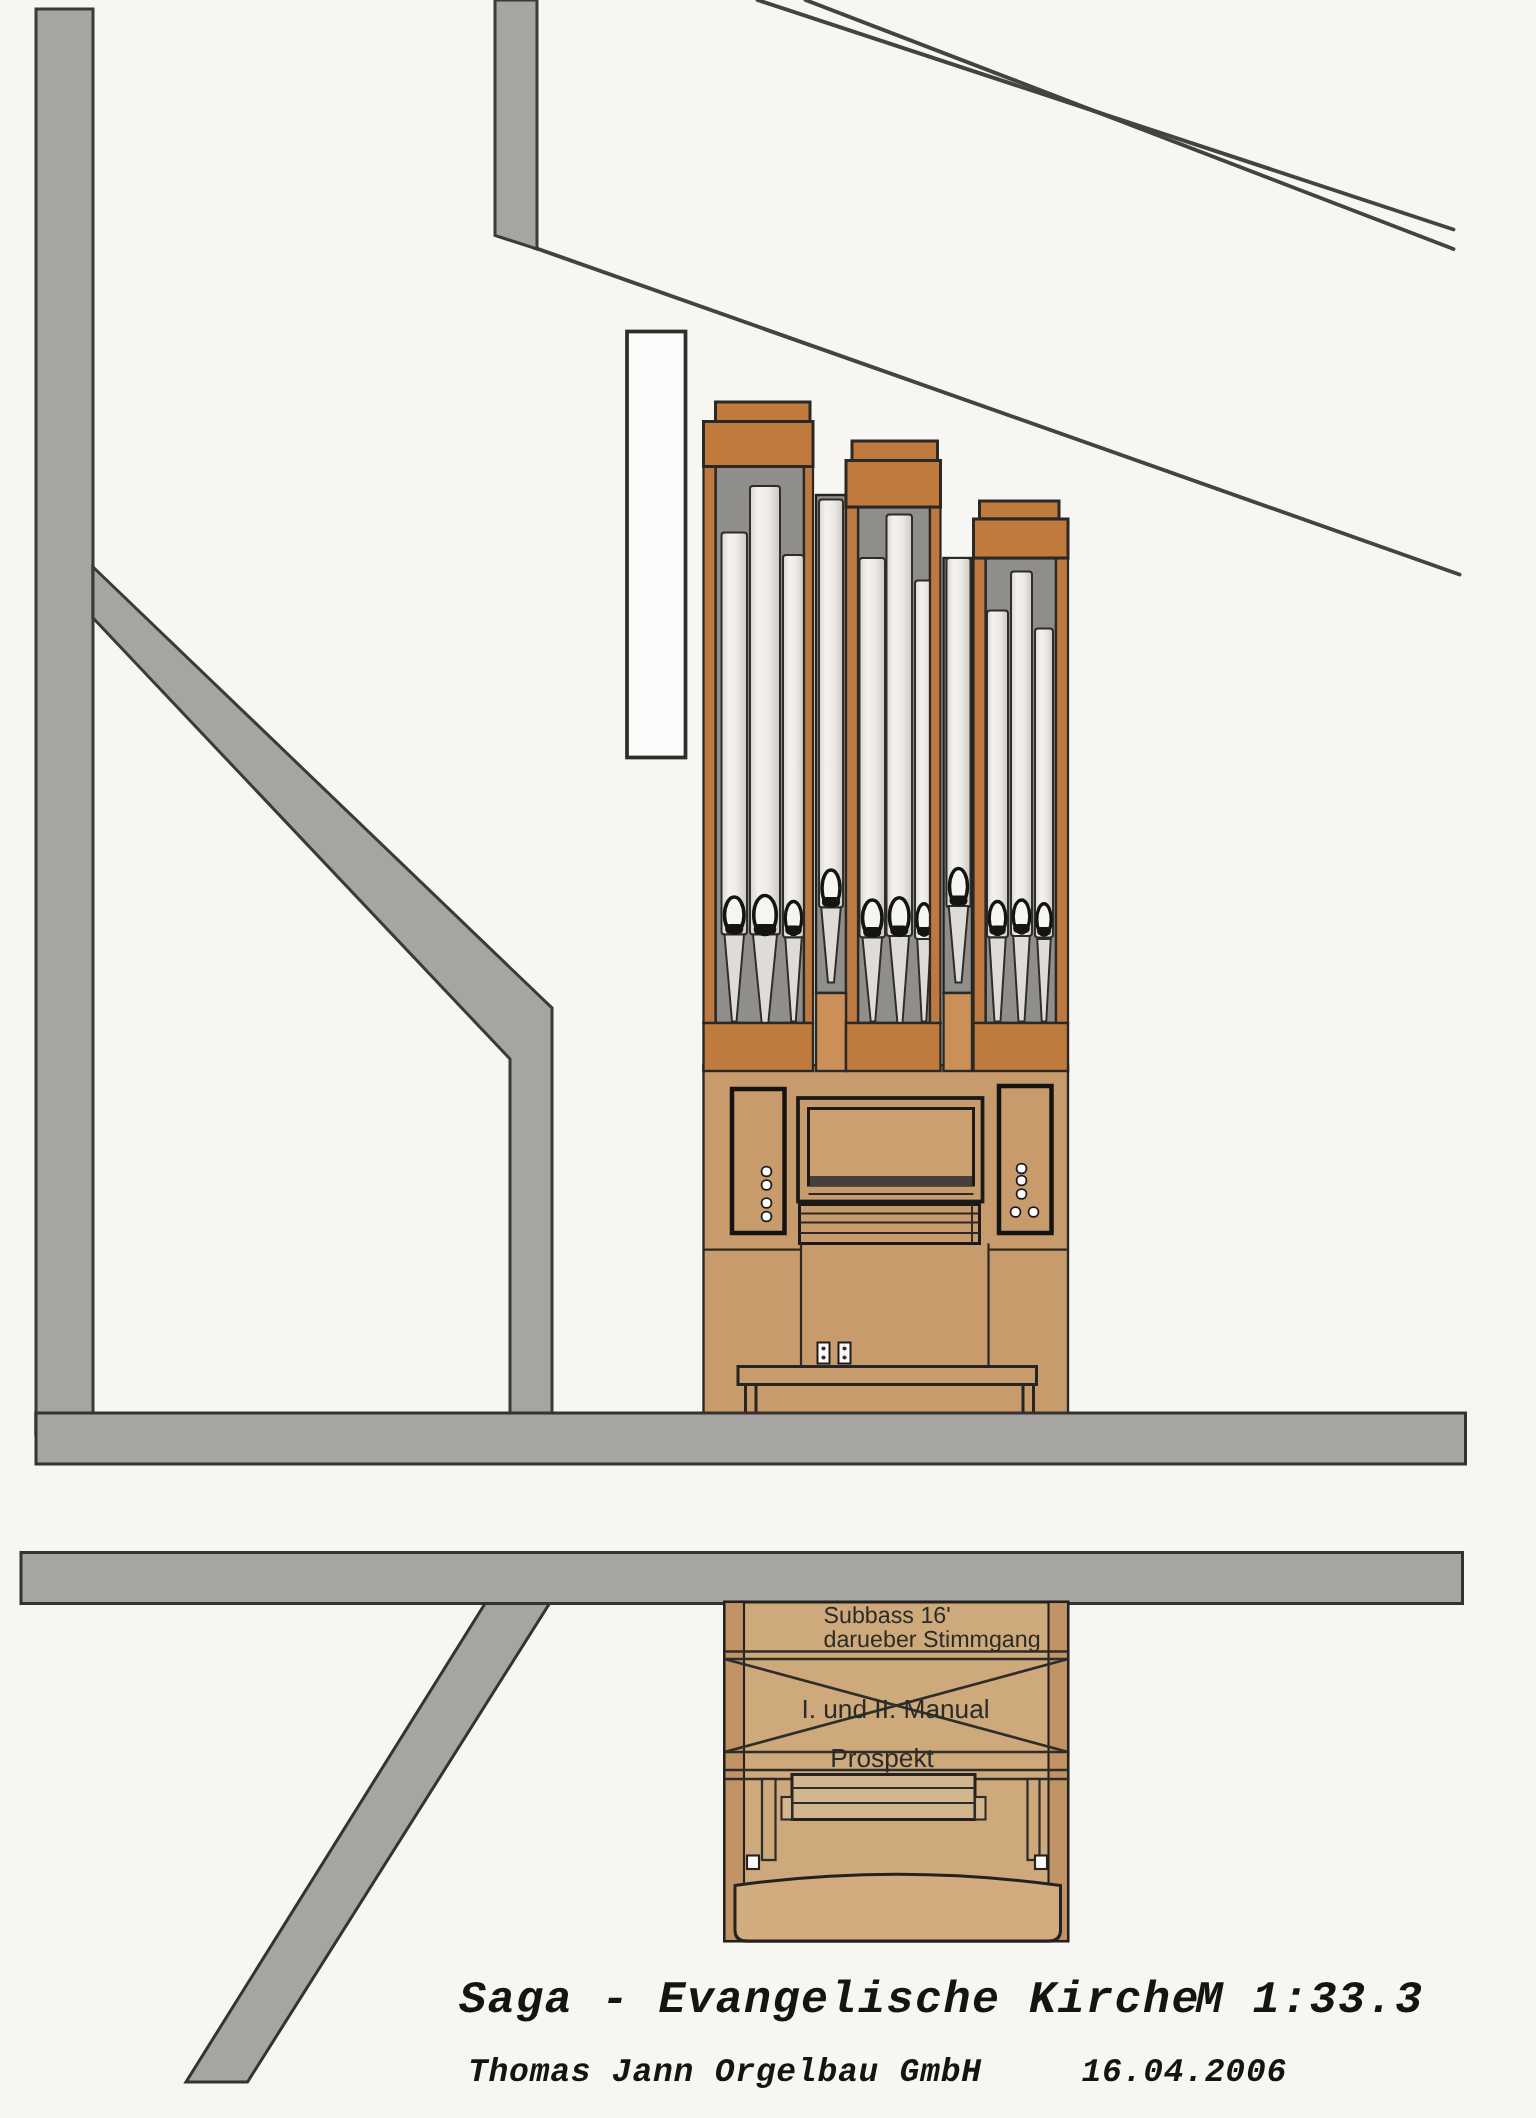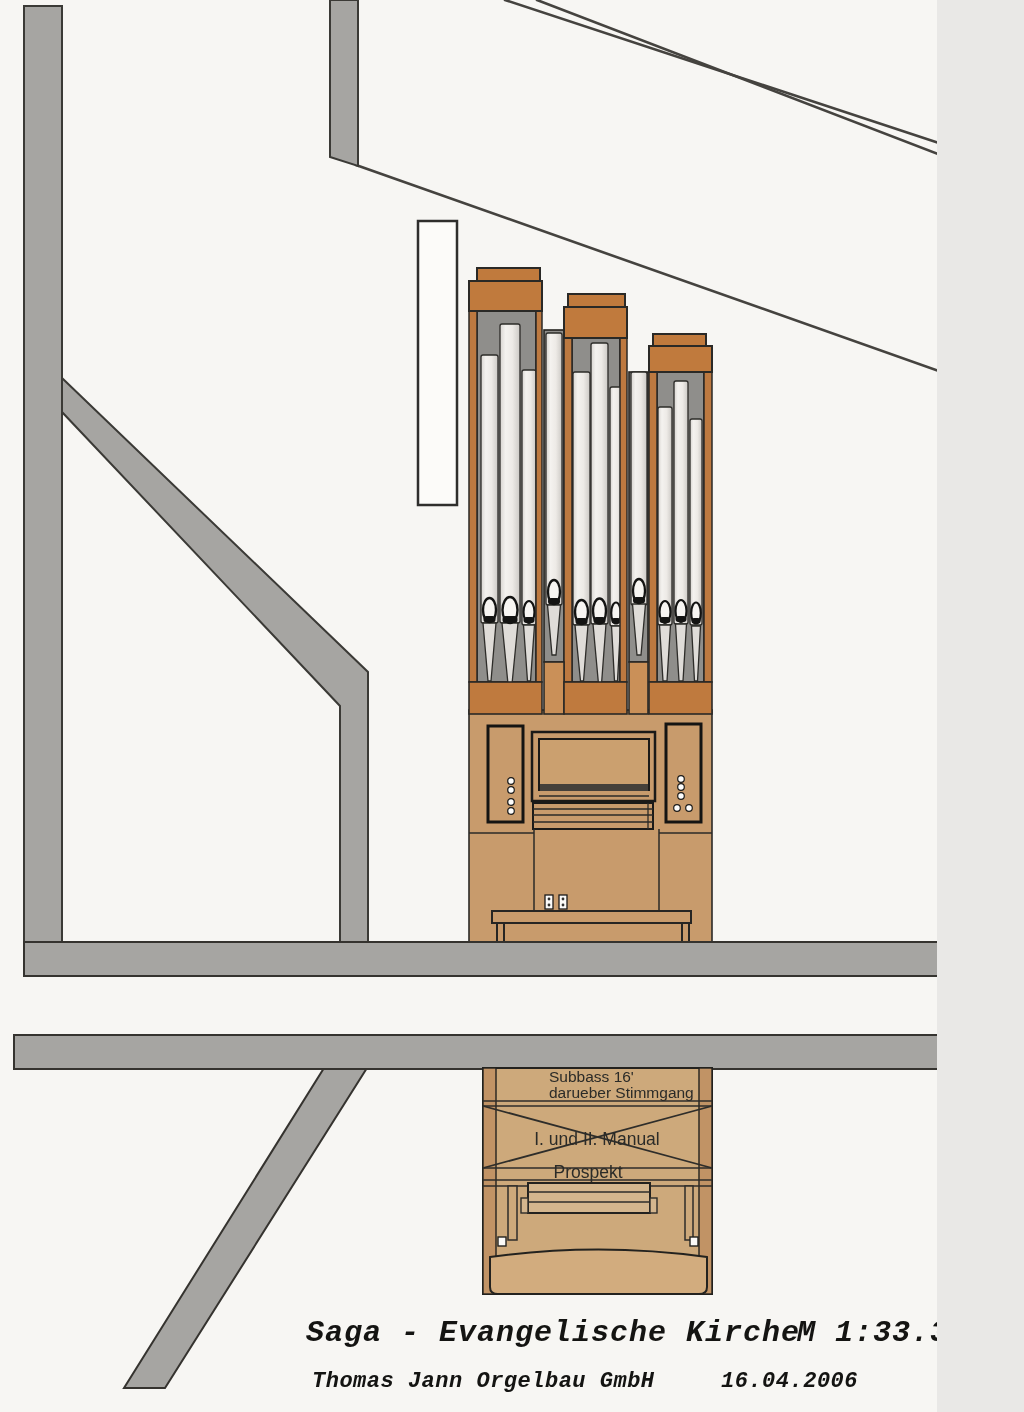--- a/index.html
+++ b/index.html
@@ -1,16 +1,16 @@
 <!DOCTYPE html>
 <html><head>
 <meta charset="utf-8">
 <style>
   html,body{margin:0;padding:0;background:#e9e8e6;}
-  .page{width:937px;height:1412px;position:relative;background:#f7f6f3;overflow:hidden;}
+  .page{width:1024px;height:1412px;position:relative;background:#f7f6f3;overflow:hidden;}
   svg{display:block;}
   .lbl{font-family:"Liberation Sans","DejaVu Sans",sans-serif;fill:#2b2b28;}
   .lbl-sm{font-size:15.5px;}
   .lbl-md{font-size:17.5px;}
   .title-txt{font-family:"Liberation Mono","DejaVu Sans Mono",monospace;
              font-weight:bold;font-style:italic;fill:#141412;}
   .title-main{font-size:30px;letter-spacing:1px;}
   .title-sub{font-size:22px;letter-spacing:0.5px;}
 </style>
 </head>

